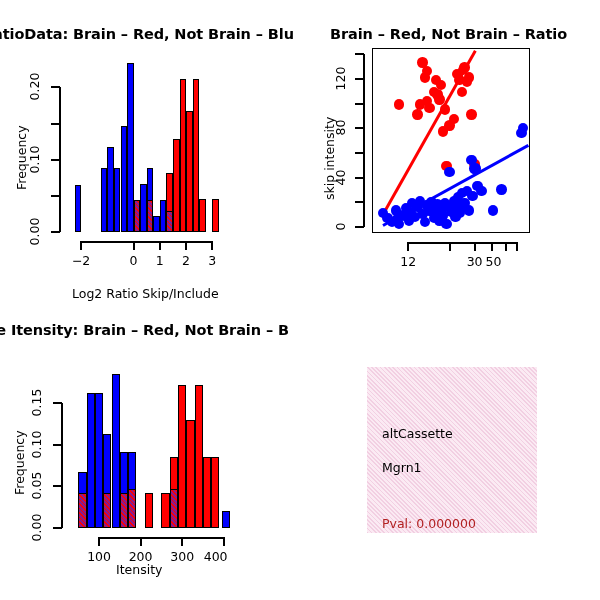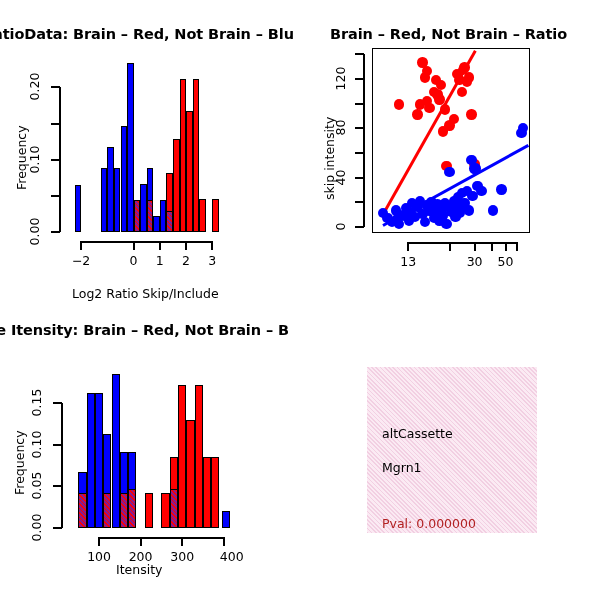--- a/index.html
+++ b/index.html
@@ -208,27 +208,27 @@
         <div class="tick-lbl vert" style="left:20px;top:169.5px;width:40px;text-align:center;">40</div>
         <div class="tickmark" style="left:55px;top:151.8px;width:9px;height:2px;"></div>
         <div class="tickmark" style="left:55px;top:127.2px;width:9px;height:2px;"></div>
         <div class="tick-lbl vert" style="left:20px;top:120.2px;width:40px;text-align:center;">80</div>
         <div class="tickmark" style="left:55px;top:102.5px;width:9px;height:2px;"></div>
         <div class="tickmark" style="left:55px;top:77.8px;width:9px;height:2px;"></div>
         <div class="tick-lbl vert" style="left:20px;top:70.8px;width:40px;text-align:center;">120</div>
         <div class="tickmark" style="left:55px;top:53.2px;width:9px;height:2px;"></div>
         <div class="axline" style="left:108.15294493497507px;top:242px;height:2px;width:108.35291449985255px;"></div>
         <div class="tickmark" style="left:107.2px;top:242px;width:2px;height:9px;"></div>
-        <div class="tick-lbl" style="left:88.2px;top:254px;width:40px;text-align:center;">13</div>
+        <div class="tick-lbl" style="left:88.2px;top:254px;width:40px;text-align:center;">12</div>
         <div class="tickmark" style="left:149.1px;top:242px;width:2px;height:9px;"></div>
         <div class="tickmark" style="left:173.6px;top:242px;width:2px;height:9px;"></div>
         <div class="tick-lbl" style="left:154.6px;top:254px;width:40px;text-align:center;">30</div>
         <div class="tickmark" style="left:191.0px;top:242px;width:2px;height:9px;"></div>
         <div class="tickmark" style="left:204.5px;top:242px;width:2px;height:9px;"></div>
-        <div class="tick-lbl" style="left:185.5px;top:254px;width:40px;text-align:center;">50</div>
+        <div class="tick-lbl" style="left:185.5px;top:254px;width:40px;text-align:left;">50</div>
         <div class="tickmark" style="left:215.5px;top:242px;width:2px;height:9px;"></div>
       </div>
   </div>
 
   <div class="panel" style="left:0;top:300px;width:300px;height:300px;">
     <div class="clip" style="left:0;top:22px;width:300px;height:22px;">
       <div class="ptitle" style="left:-14px;top:0;">ne Itensity: Brain – Red, Not Brain – B</div>
     </div>
 
     <div class="axlabel vert" style="left:12px;top:195px;">Frequency</div>
@@ -266,21 +266,21 @@
         <div class="tickmark" style="left:53px;top:102.3px;width:9px;height:2px;"></div>
         <div class="tick-lbl vert" style="left:16px;top:95.3px;width:40px;text-align:center;">0.15</div>
         <div class="axline" style="left:99.07692307692308px;top:237px;height:2px;width:124.6153846153846px;"></div>
         <div class="tickmark" style="left:98.1px;top:237px;width:2px;height:9px;"></div>
         <div class="tick-lbl" style="left:79.1px;top:249px;width:40px;text-align:center;">100</div>
         <div class="tickmark" style="left:139.6px;top:237px;width:2px;height:9px;"></div>
         <div class="tick-lbl" style="left:120.6px;top:249px;width:40px;text-align:center;">200</div>
         <div class="tickmark" style="left:181.2px;top:237px;width:2px;height:9px;"></div>
         <div class="tick-lbl" style="left:162.2px;top:249px;width:40px;text-align:center;">300</div>
         <div class="tickmark" style="left:222.7px;top:237px;width:2px;height:9px;"></div>
-        <div class="tick-lbl" style="left:203.7px;top:249px;width:40px;text-align:right;">400</div>
+        <div class="tick-lbl" style="left:203.7px;top:249px;width:40px;text-align:left;">400</div>
       </div>
   </div>
 
   <div class="panel" style="left:300px;top:300px;width:300px;height:300px;">
     <div class="infopanel" style="left:67px;top:67px;width:170px;height:166px;overflow:hidden;">
       <div class="infoline" style="left:15px;top:59px;">altCassette</div>
       <div class="infoline" style="left:15px;top:93px;">Mgrn1</div>
       <div class="infoline pval" style="left:15px;top:149px;">Pval: 0.000000</div>
     </div>
   </div>

